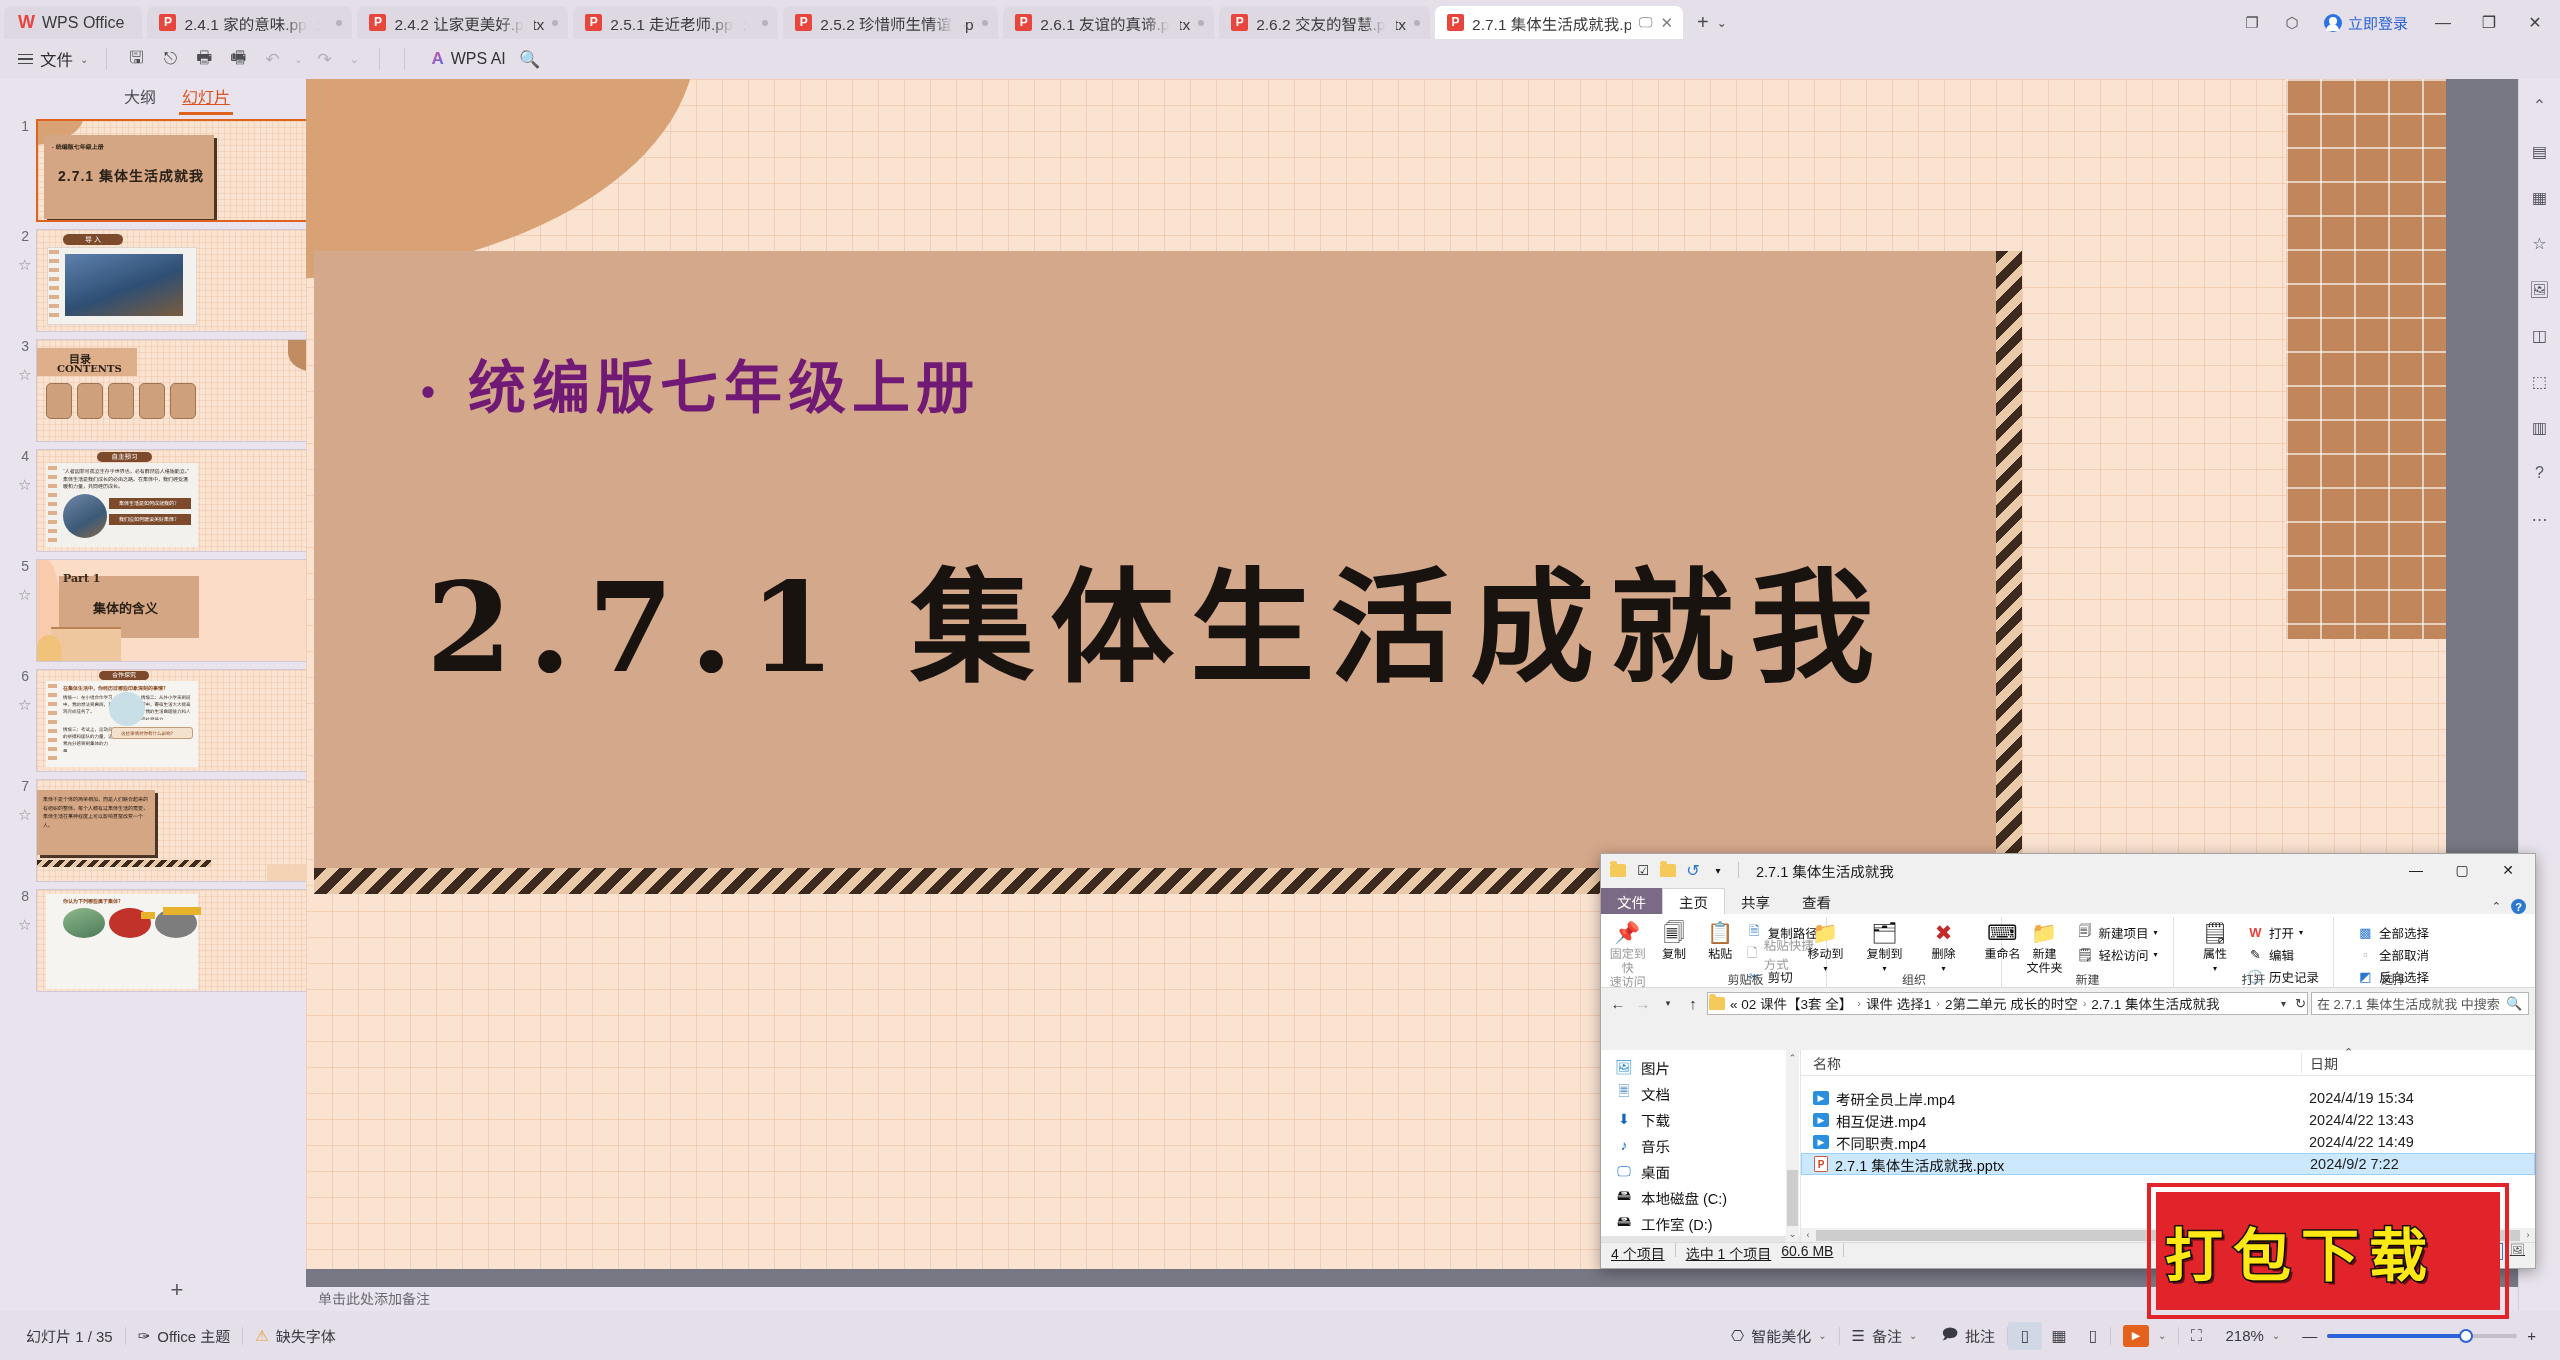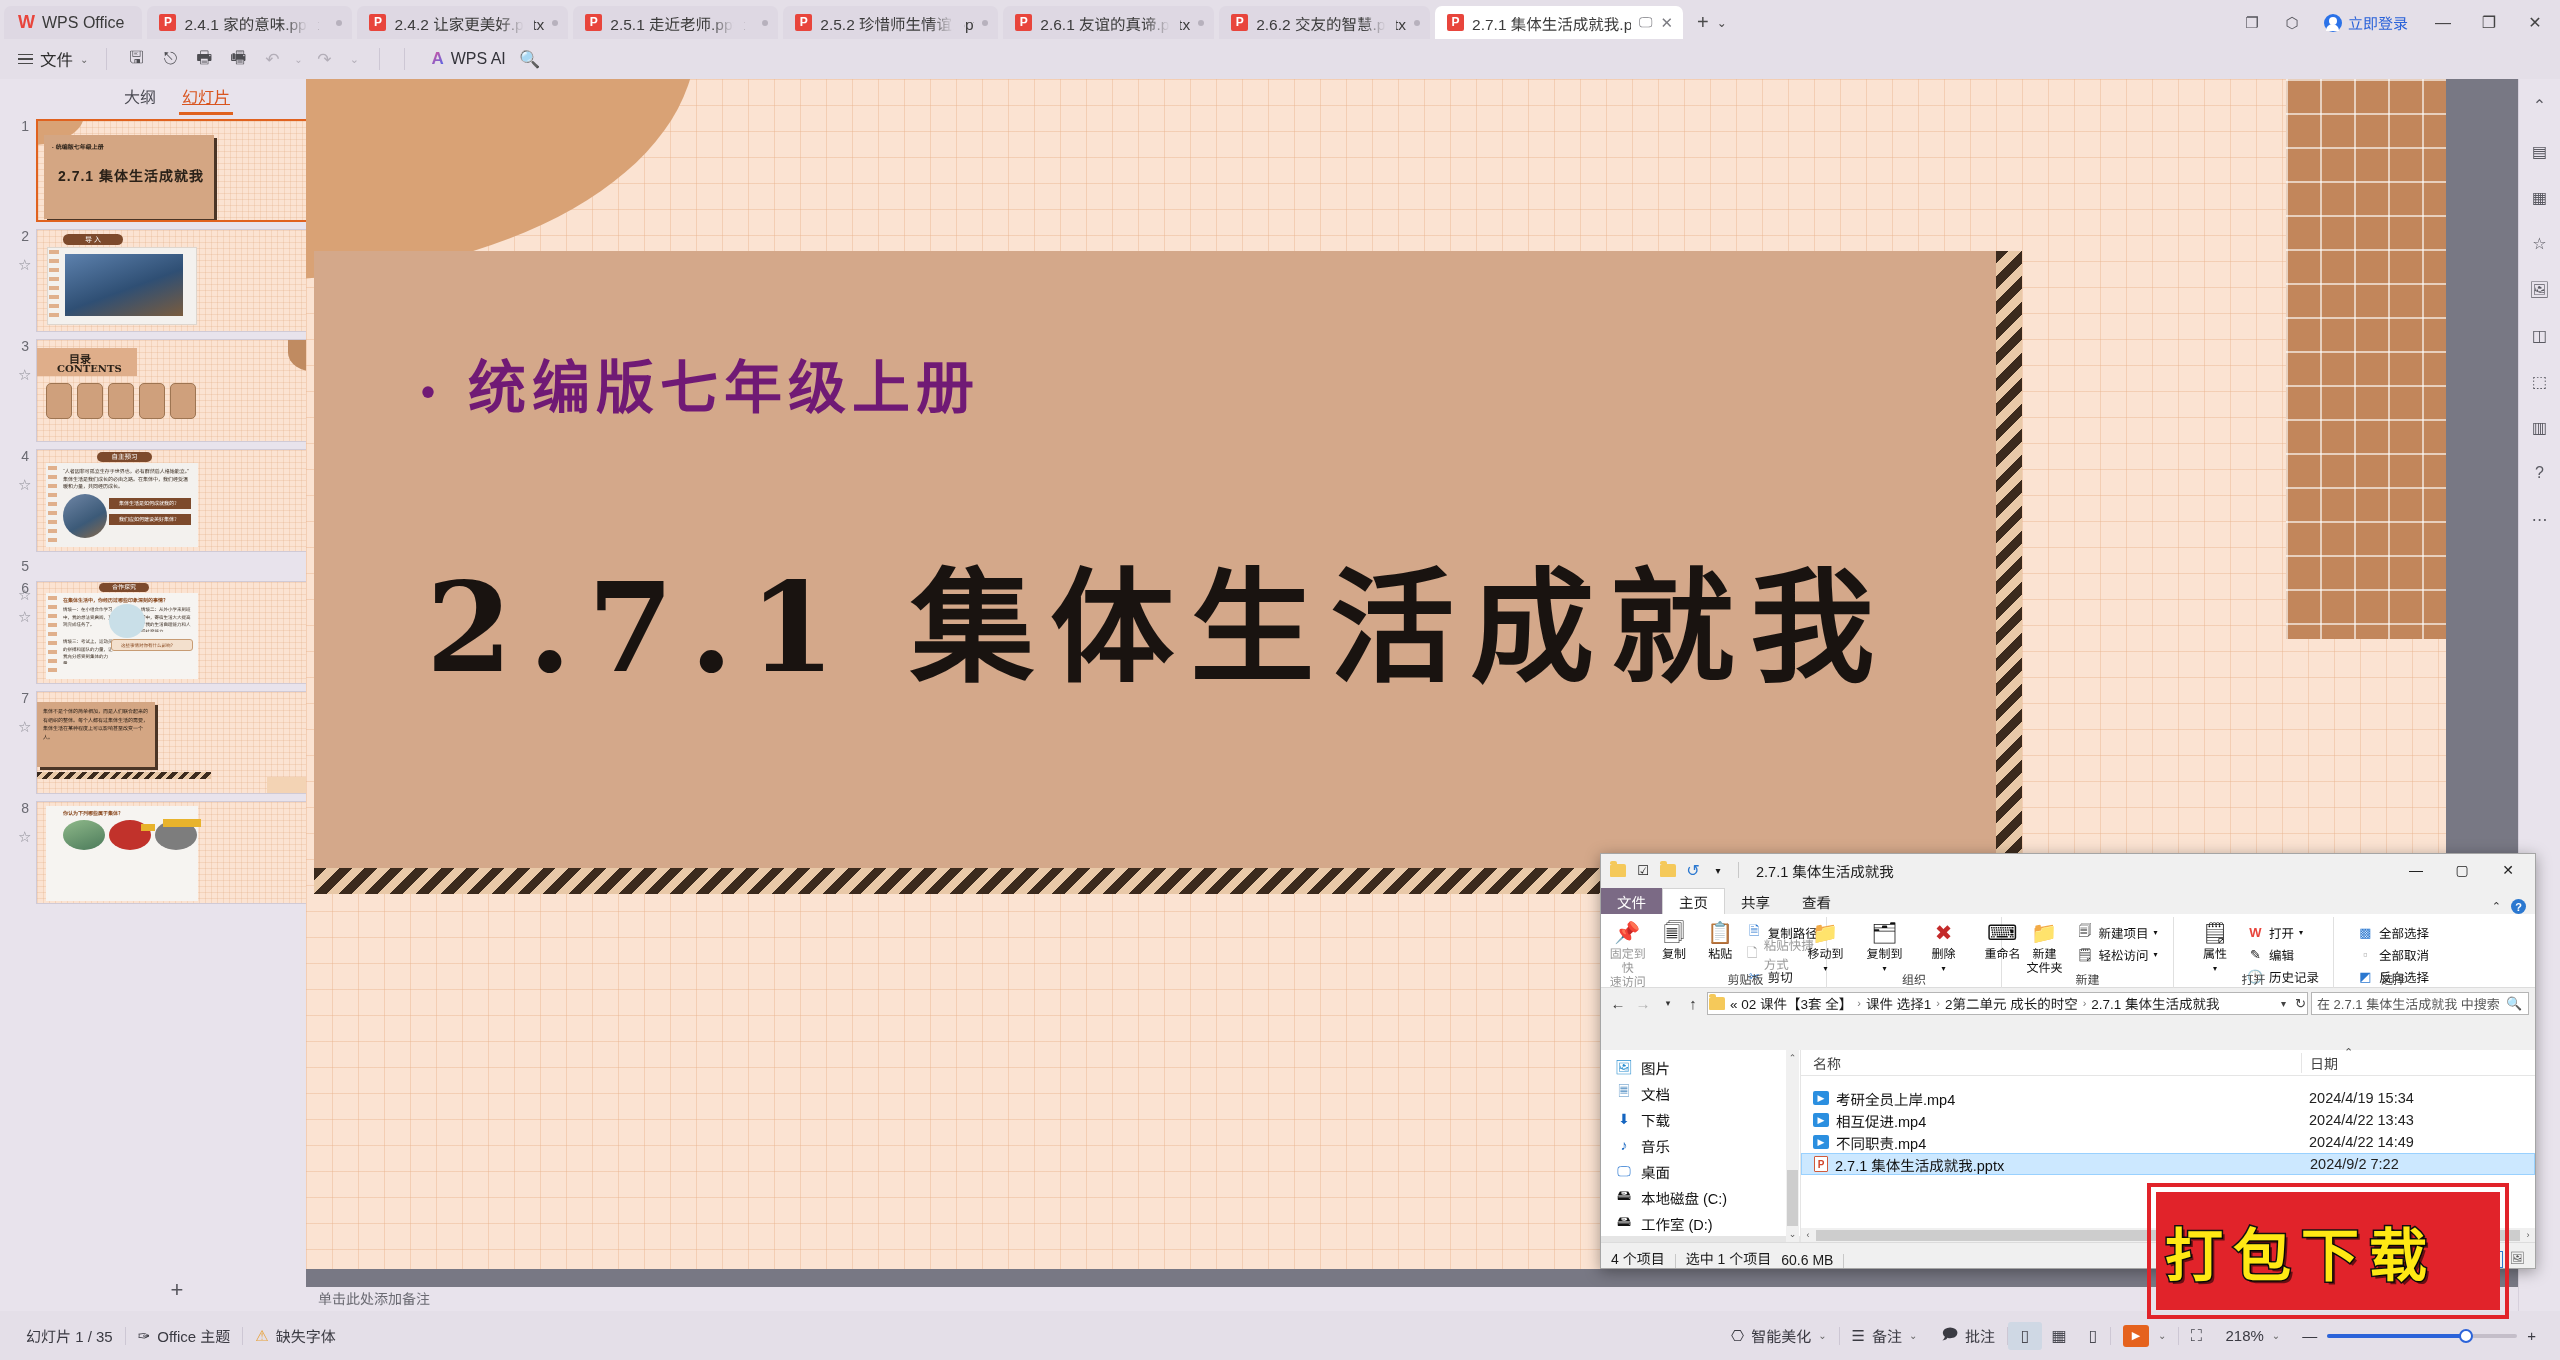--- a/index.html
+++ b/index.html
@@ -235,21 +235,21 @@
   .frow{ height:22px; display:flex; align-items:center; font-size:14.5px; color:#111;}
   .frow.sel{ background:#cce8ff; border:1px solid #99d1ff;}
   .frow .n{ width:500px; padding-left:12px; display:flex; align-items:center; gap:7px;}
   .frow .d{ flex:1 1 auto; padding-left:8px; color:#222;}
   .mp4i{ width:16px;height:14px;background:#2b8fe0;border-radius:2px;color:#fff;font-size:9px;display:flex;align-items:center;justify-content:center;}
   .pptxi{ width:14px;height:16px;background:#fff;border:1px solid #d05b3c; border-radius:1px; color:#d0452c;font-size:10px;font-weight:bold;display:flex;align-items:center;justify-content:center;}
   .hscroll{ position:absolute; left:0; right:0; bottom:0; height:14px; background:#f0f0f0; display:flex; align-items:center;}
   .hscroll .lt,.hscroll .rt{width:14px;text-align:center;font-size:9px;color:#555;}
   .hscroll .bar{ flex:1 1 auto; height:11px; background:#cdcdcd; margin:0 1px;}
   .ex-status{ position:absolute;left:0;right:0;bottom:0;height:26px;background:#f0f0f0;border-top:1px solid #dcdcdc;
-              display:flex;align-items:flex-end;gap:0;padding-left:10px;font-size:14px;color:#1a1a1a;}
+              display:flex;align-items:flex-start;gap:0;padding-left:10px;font-size:14px;color:#1a1a1a;text-decoration:underline;}
   .ex-status .sp{ padding:0 10px;}
   .ex-status .dv{ width:1px;height:14px;background:#c8c8c8;}
 
   
   .stamp{
     position:absolute; left:2156px; top:1192px; width:344px; height:118px;
     background:#e1232a; border:9px solid #e1232a; outline:4px solid #e1232a; outline-offset:5px;
     display:flex; align-items:center; justify-content:flex-start;
     box-shadow: inset 0 0 0 6px #e1232a;
   }
@@ -422,20 +422,29 @@
           <div style="position:absolute;left:26px;top:18px;width:128px;height:22px;font-size:5px;color:#3a2d22;line-height:1.5;overflow:hidden;">“人者因非可孤立生存于世界也，必有群然后人格始能立。”集体生活是我们成长的必由之路。在集体中，我们经受温暖和力量，共同经历成长。</div>
           <div style="position:absolute;left:26px;top:44px;width:44px;height:44px;border-radius:50%;background:linear-gradient(150deg,#6f86a6,#3c5a78 60%,#8a6a49);"></div>
           <div style="position:absolute;left:72px;top:48px;width:82px;height:11px;background:#7d4a2c;color:#fff;font-size:5px;line-height:11px;padding-left:10px;">集体生活是如何成就我的？</div>
           <div style="position:absolute;left:72px;top:64px;width:82px;height:11px;background:#7d4a2c;color:#fff;font-size:5px;line-height:11px;padding-left:10px;">我们应如何建设美好集体？</div>
         </div>
       </div>
 
       <div class="thumbrow">
         <div class="tnum">5</div>
         <div class="tstar">☆</div>
+        <div class="slidebox">
+          <div style="position:absolute;inset:0;background:#fbdcc6;"></div>
+          <div style="position:absolute;left:0;top:0;width:24px;height:103px;background:#f7cbac;border-radius:0 60% 40% 0;"></div>
+          <div class="m-card" style="left:22px;top:16px;width:140px;height:62px;"></div>
+          <div class="m-text" style="left:26px;top:12px;font-size:11px;font-family:'DejaVu Serif',serif;color:#3a2a1e;">Part  1</div>
+          <div class="m-text" style="left:56px;top:38px;font-size:13px;">集体的含义</div>
+          <div style="position:absolute;left:14px;bottom:0;width:70px;height:34px;background:#efc79f;border-top:2px solid #b98355;"></div>
+          <div style="position:absolute;left:0;bottom:0;width:24px;height:26px;background:#f0c27a;border-radius:50% 50% 0 0;"></div>
+        </div>
       </div>
 
       <div class="thumbrow">
         <div class="tnum">6</div>
         <div class="tstar">☆</div>
         <div class="slidebox">
           <div class="m-bg-grid"></div>
           <div style="position:absolute;left:62px;top:1px;width:50px;height:9px;background:#7d4a2c;border-radius:5px;color:#fff;font-size:6px;text-align:center;line-height:9px;">合作探究</div>
           <div style="position:absolute;left:9px;top:11px;width:152px;height:86px;background:#f6f4f1;"></div>
           <div style="position:absolute;left:11px;top:14px;width:9px;height:80px;background:repeating-linear-gradient(#e0b08c 0 4px,transparent 4px 9px);"></div>

